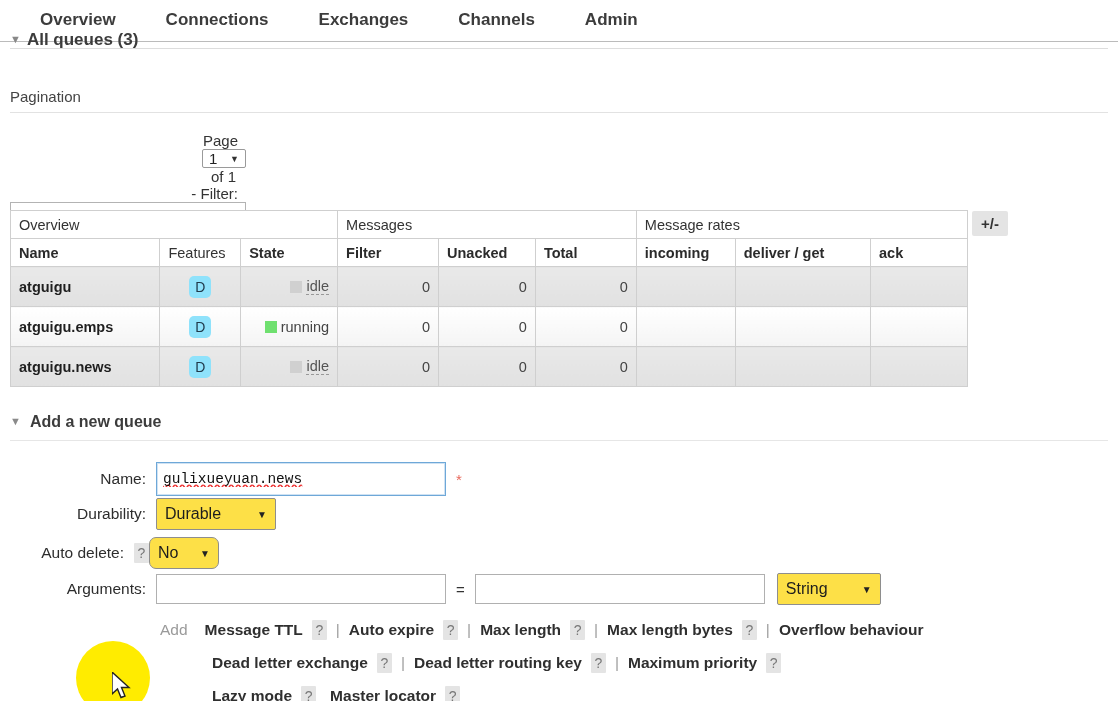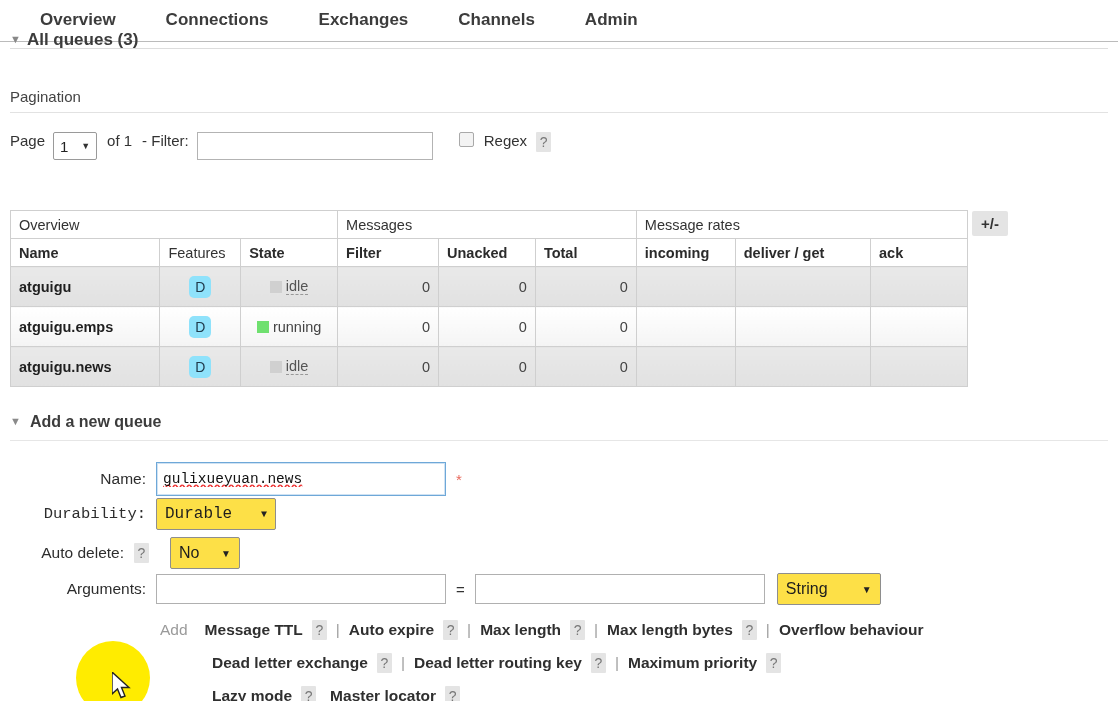--- a/index.html
+++ b/index.html
@@ -48,22 +48,22 @@
 
   
   .pagination-title {
     position: absolute; left: 10px; top: 88px;
     font-size: 15px; color: #444; font-weight: normal;
   }
   .pagination-rule { position: absolute; left: 10px; top: 112px; width: 1098px; height: 1px; background: #e2e2e2; }
 
   .pagerow {
     position: absolute; left: 10px; top: 132px;
-    display: flex; align-items: flex-start; height: 30px;
-    font-size: 15px; color: #333;
+    display: flex; align-items: flex-end; height: 30px;
+    font-size: 15px; color: #333; flex-direction: column;
   }
   .pagerow .lbl { margin-right: 8px; }
   .mini-select {
     display: inline-flex; align-items: center; justify-content: space-between;
     min-width: 44px; height: 28px; padding: 0 6px;
     border: 1px solid #9a9a9a; background: #fff; border-radius: 2px;
     font-size: 15px; color: #222; box-sizing: border-box; cursor: pointer;
   }
   .mini-select .caret { font-size: 9px; margin-left: 6px; color:#333; }
   .pagerow .of { margin: 0 10px 0 10px; }
@@ -108,21 +108,21 @@
   .qtable tr.r-odd td { background: #e6e6e6; background-image: linear-gradient(#e9e9e9,#e1e1e1); }
   .qtable tr.r-even td { background: #fbfbfb; background-image: linear-gradient(#ffffff,#f4f4f4); }
   .qname { font-weight: bold; color: #1f1f1f; }
   td.c-features { text-align: center; width: 80px; }
   .dbadge {
     display:inline-block; background:#8fe2fb; color:#20394a;
     width: 22px; height: 22px; line-height: 22px; text-align:center;
     border-radius: 5px; font-size: 14px; cursor: pointer;
   }
   td.c-state { width: 96px; }
-  .state-wrap { display:flex; align-items:center; justify-content:center; gap: 4px; }
+  .state-wrap { display:flex; align-items:center; justify-content:flex-end; gap: 4px; }
   .state-sq { width: 12px; height: 12px; display:inline-block; }
   .state-sq.grey { background: #d0d0d0; }
   .state-sq.green { background: #6fe06f; }
   .state-txt { color:#555; border-bottom: 1px dashed #999; line-height: 16px; cursor: help; }
   .state-txt.run { border-bottom: none; color:#444; }
   td.num { text-align: right; color:#444; }
   .plusminus {
     position: absolute; left: 972px; top: 211px;
     background: #e4e4e4; color: #333; font-size: 15px; font-weight: bold;
     padding: 4px 9px; border-radius: 2px; cursor: pointer;
@@ -301,32 +301,32 @@
     <span class="tri">▼</span><span>Add a new queue</span>
   </div>
   <div class="addq-rule"></div>
 
   <div class="formrow" style="left:10px; top:462px;">
     <span class="formlbl">Name:</span>
     <input class="name-input" type="text" value="gulixueyuan.news" style="">
     <span class="req-star">*</span>
   </div>
 
-  <div class="formrow" style="left:10px; top:498px;font-family:Liberation Mono, monospace;">
+  <div class="formrow" style="left:10px; top:498px;">
     <span class="formlbl">Durability:</span>
     <span class="sel durability">
       <span>Durable</span>
       <span class="caret">▼</span>
     </span>
   </div>
 
   <div class="formrow" style="left:10px; top:537px;">
     <span class="formlbl withq">Auto delete:</span>
     <span class="qmark" style="margin-left:0;">?</span>
-    <span class="sel autodel" style="margin-left:21px;">
+    <span class="sel autodel" style="border-radius:7px;">
       <span>No</span>
       <span class="caret">▼</span>
     </span>
   </div>
 
   <div class="formrow" style="left:10px; top:573px;">
     <span class="formlbl">Arguments:</span>
     <input class="arg-input" type="text" value="" style="">
     <span class="arg-eq">=</span>
     <input class="arg-input2" type="text" value="" style="">

